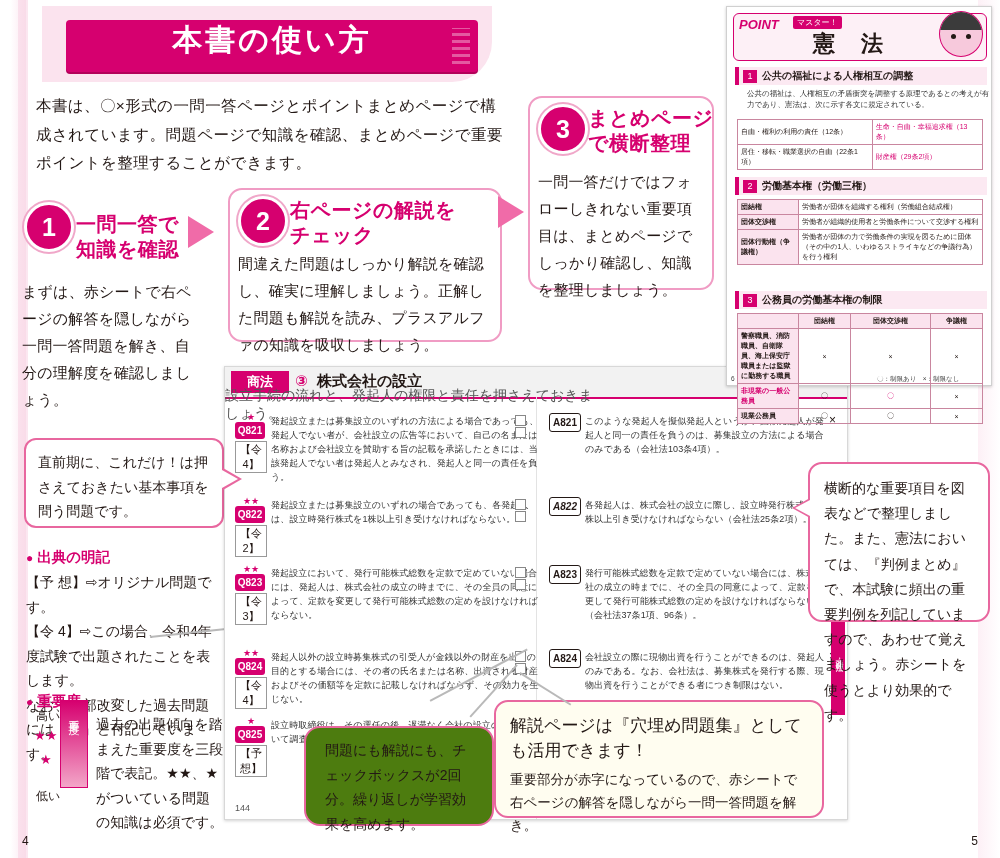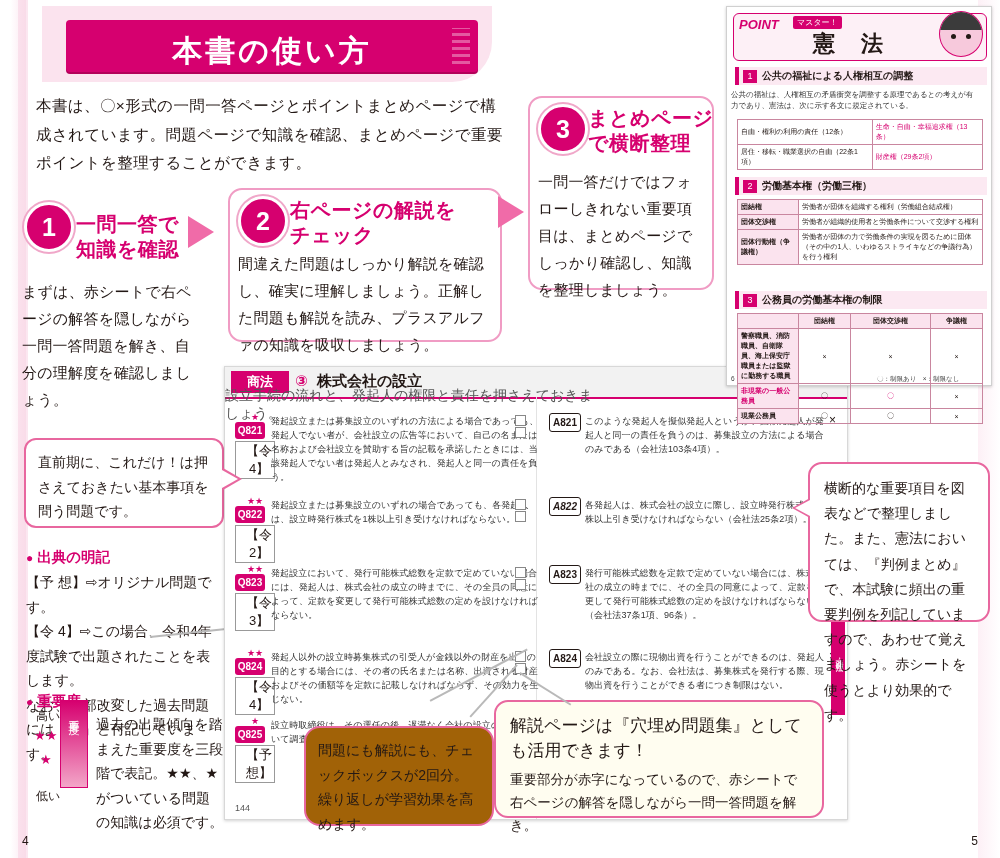--- a/index.html
+++ b/index.html
@@ -34,21 +34,21 @@
   }
   .banner-bg{
     position:absolute;left:0;top:0;width:450px;height:76px;
     background:#fbe3ee;
     border-radius:0 0 40px 0;
   }
   .banner{
     position:absolute;left:24px;top:14px;width:412px;height:52px;
     background:#d6006f;
     border-radius:4px;
-    display:flex;align-items:flex-end;justify-content:center;
+    display:flex;align-items:flex-start;justify-content:center;
     box-shadow:0 2px 0 #b30059;
   }
   .banner span{
     color:#ffffff;font-size:30px;font-weight:bold;letter-spacing:3px;
     font-family:"DejaVu Sans","Liberation Sans",sans-serif;
   }
   .banner .deco{
     position:absolute;right:8px;top:8px;width:18px;height:36px;
     background:repeating-linear-gradient(0deg,#ffffff 0 3px,transparent 3px 7px);
     opacity:.35;
@@ -131,22 +131,22 @@
   .bp-sub{
     position:absolute;right:6px;top:8px;font-size:14px;color:#555;margin-top:12px;
   }
   .qrow{position:absolute;}
   .qtag{
     width:30px;height:17px;background:#d6006f;color:#fff;font-size:10px;font-weight:bold;
     display:flex;align-items:center;justify-content:center;border-radius:3px;
   }
   .qstar{font-size:9px;color:#d6006f;text-align:center;height:9px;line-height:9px;}
   .qyear{
-    font-size:13px;color:#231815;border:1px solid #999;text-align:center;width:30px;
-    margin-top:2px;background:#fff;padding-left:8px;
+    font-size:11px;color:#231815;border:1px solid #999;text-align:center;width:30px;
+    margin-top:2px;background:#fff;
   }
   .qtext{
     position:absolute;font-size:9px;line-height:1.55;color:#333;width:270px;
     letter-spacing:.1px;
   }
   .atag{
     width:30px;height:17px;background:#ffffff;border:1.5px solid #231815;color:#231815;
     font-size:10px;font-weight:bold;display:flex;align-items:center;justify-content:center;
     border-radius:3px;
   }
@@ -214,22 +214,22 @@
     padding:12px 14px;box-sizing:border-box;
   }
   .yellowcall .h{font-size:17px;font-weight:normal;color:#231815;line-height:1.45;}
   .yellowcall .b{font-size:13.5px;line-height:1.7;margin-top:6px;}
   
   .tail{position:absolute;width:0;height:0;}
   
   .conn{position:absolute;background:#b9b9b9;height:1.5px;transform-origin:left center;}
   .folio{position:absolute;font-size:12px;color:#231815;}
   .speech{
-    position:absolute;border:2px solid #e8679f;border-radius:16px;background:#a16207;
-    padding:10px 12px;box-sizing:border-box;font-size:14px;line-height:1.75;
+    position:absolute;border:2px solid #e8679f;border-radius:16px;background:#4d7c0f;
+    padding:10px 19px;box-sizing:border-box;font-size:14px;line-height:1.75;
   }
 </style>
 </head>
 <body>
 
 <div class="page">
 
   <div class="edge-left"></div>
   <div class="edge-left2"></div>
   <div class="edge-right"></div>
@@ -386,21 +386,21 @@
     <div class="pm-face">
       <div class="hair"></div>
       <div class="eye" style="left:11px;"></div>
       <div class="eye" style="left:26px;"></div>
     </div>
 
     <div class="pm-sec" style="top:60px;">
       <div class="n">1</div>
       <div class="t">公共の福祉による人権相互の調整</div>
     </div>
-    <div class="pm-p" style="left:4px;top:82px;">公共の福祉は、人権相互の矛盾衝突を調整する原理であるとの考えが有力であり、憲法は、次に示す各文に規定されている。</div>
+    <div class="pm-p" style="left:20px;top:82px;font-family:Liberation Mono, monospace;">公共の福祉は、人権相互の矛盾衝突を調整する原理であるとの考えが有力であり、憲法は、次に示す各文に規定されている。</div>
     <table class="ptable" style="left:10px;top:112px;width:246px;">
       <tbody>
           <tr>
         <td>自由・権利の利用の責任（12条）</td>
         <td class="hl">生命・自由・幸福追求権（13条）</td>
       </tr>
       <tr>
         <td>居住・移転・職業選択の自由（22条1項）</td>
         <td class="hl">財産権（29条2項）</td>
       </tr>

